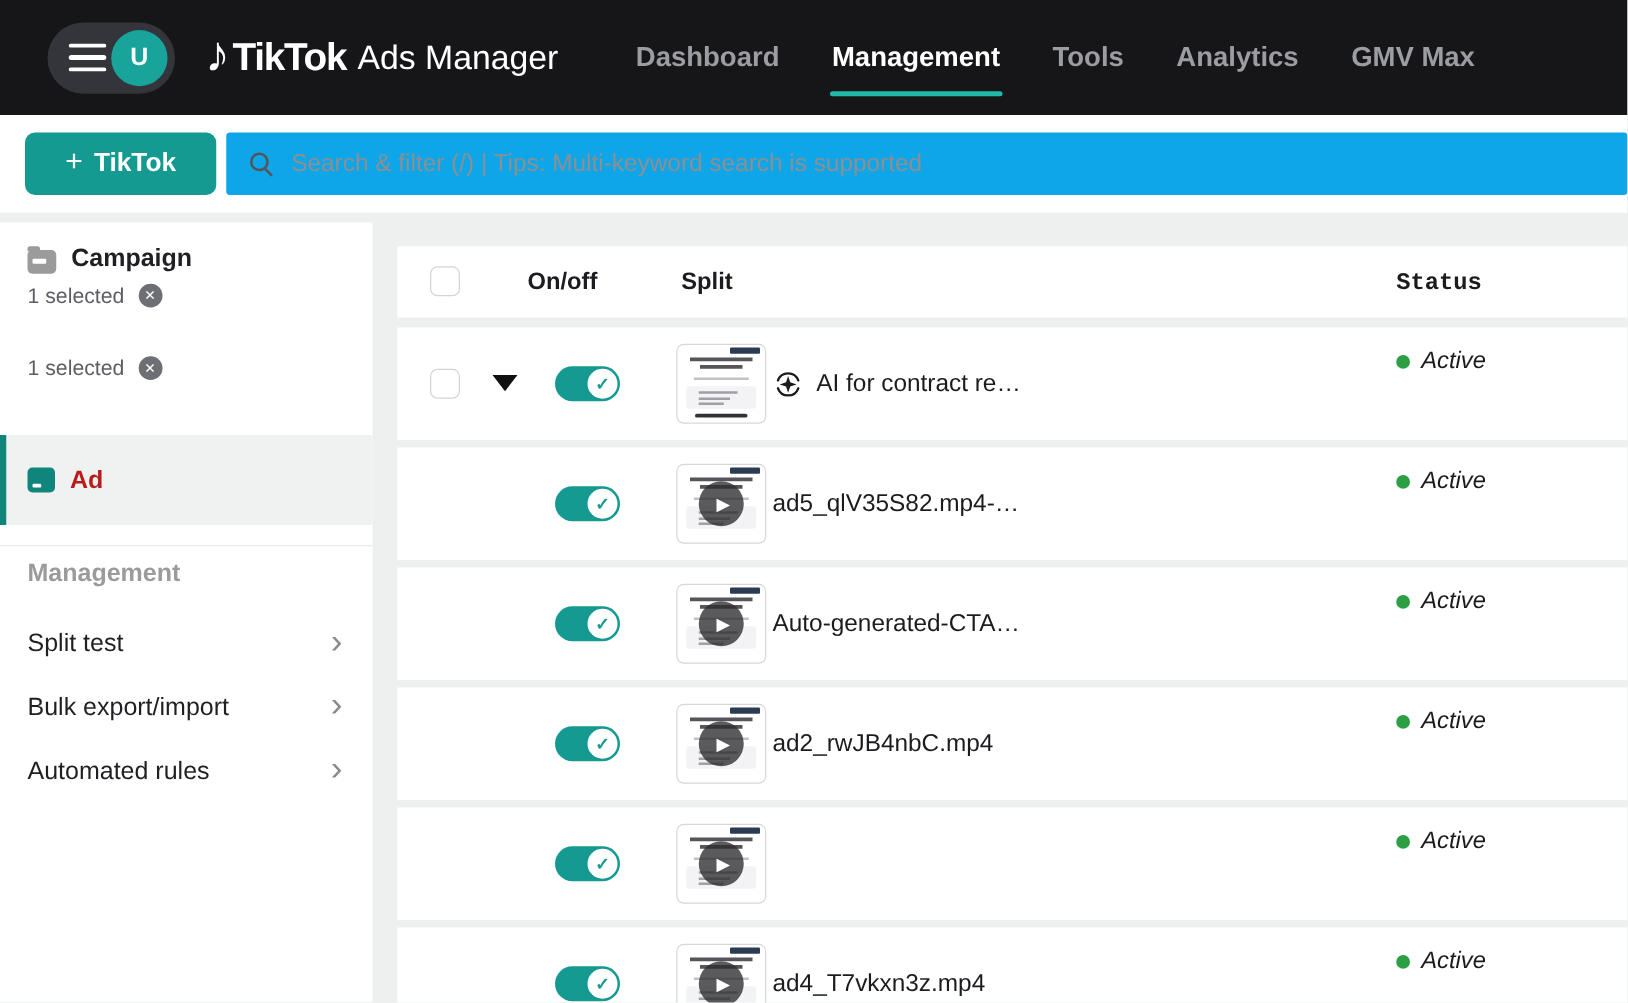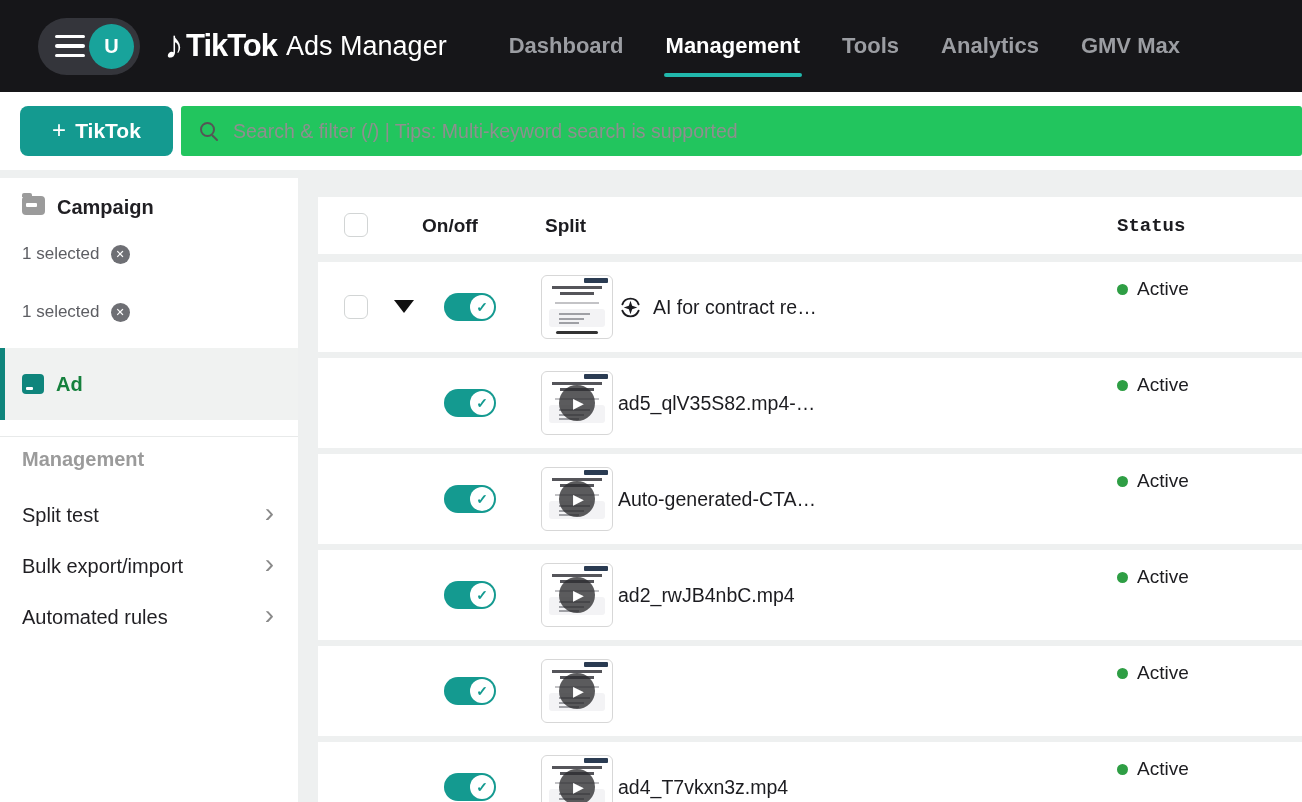--- a/index.html
+++ b/index.html
@@ -23,43 +23,43 @@
   .brand-suffix { font-size:27px; font-weight:400; margin-left:9px; }
   .nav-items { margin-left:60px; display:flex; gap:38px; align-items:flex-end; }
   .nav-item { font-size:22px; font-weight:600; color:#9b9da2; cursor:pointer; position:relative; padding:4px 2px; white-space:nowrap; }
   .nav-item.active { color:#ffffff; font-weight:700; }
   .nav-item.active::after { content:""; position:absolute; left:0; right:0; bottom:-14px; height:4px; border-radius:2px; background:#21b8ac; }
 
   
   .toolbar { position:absolute; top:92px; left:0; right:0; height:78px; background:#fff; display:flex; align-items:center; }
   .create-btn { margin-left:20px; width:153px; height:50px; border:none; border-radius:8px; background:#149a90; color:#fff; font-family:inherit; font-size:21px; font-weight:bold; display:flex; align-items:center; justify-content:center; gap:9px; cursor:pointer; flex:none; }
   .create-btn .plus { font-size:24px; font-weight:400; transform:translateY(-1px); }
-  .search-box { margin-left:8px; flex:1; height:50px; background:#22c55e; border-radius:3px; display:flex; align-items:center; padding:0 16px; }
+  .search-box { margin-left:8px; flex:1; height:50px; background:#0ea5e9; border-radius:3px; display:flex; align-items:center; padding:0 16px; }
   .search-box svg { flex:none; margin-right:12px; }
   .search-box input { flex:1; border:none; outline:none; background:transparent; font-family:inherit; font-size:19.5px; color:#333; }
   .search-box input::placeholder { color:#8f8f8f; opacity:1; }
 
   
   .sidebar { position:absolute; top:178px; left:0; width:298px; bottom:0; background:#fff; }
   .side-item { position:absolute; left:22px; right:10px; }
-  .side-row { display:flex; align-items:flex-start; gap:12px; cursor:pointer; }
+  .side-row { display:flex; align-items:flex-end; gap:12px; cursor:pointer; }
   .side-label { font-size:20px; font-weight:bold; color:#201f23; }
-  .side-sel { margin-top:25px; display:flex; align-items:center; gap:11px; font-size:17px; color:#5d5e63; }
+  .side-sel { margin-top:8px; display:flex; align-items:flex-start; gap:11px; font-size:17px; color:#5d5e63; }
   .clear-badge { width:19px; height:19px; border-radius:50%; background:#6e6f74; color:#fff; font-size:11px; display:flex; align-items:center; justify-content:center; cursor:pointer; }
   .icon-folder { width:23px; height:19px; background:#9b9b9b; border-radius:4px; position:relative; flex:none; }
   .icon-folder::before { content:""; position:absolute; top:-3px; left:0; width:10px; height:4px; background:#9b9b9b; border-radius:2px 2px 0 0; }
   .icon-folder::after { content:""; position:absolute; top:7px; left:4px; width:11px; height:4px; background:#fff; border-radius:1px; }
   .icon-adgroup { width:23px; height:20px; position:relative; flex:none; }
   .icon-adgroup::before { content:""; position:absolute; left:0; top:0; width:17px; height:20px; background:#9b9b9b; border-radius:4px; }
   .icon-adgroup::after { content:""; position:absolute; left:3px; bottom:3px; width:6px; height:5px; background:#fff; border-radius:1px; }
   .icon-adgroup i { position:absolute; right:0; top:1px; width:3px; height:18px; background:#b9b9b9; border-radius:2px; }
   .ad-active { position:absolute; left:0; right:0; top:170px; height:72px; background:#f0f2f1; border-left:5px solid #0f857c; display:flex; align-items:center; padding-left:17px; gap:12px; cursor:pointer; }
   .icon-ad { width:22px; height:20px; background:#0f857c; border-radius:4px; position:relative; flex:none; }
   .icon-ad::after { content:""; position:absolute; left:4px; bottom:4px; width:7px; height:3.5px; background:#fff; border-radius:1px; }
-  .ad-active .side-label { color:#15803d; }
+  .ad-active .side-label { color:#b91c1c; }
   .side-divider { position:absolute; left:0; right:0; top:258px; height:1px; background:#e8eaea; }
   .mgmt-header { position:absolute; left:22px; top:270px; font-size:20px; font-weight:bold; color:#9b9b9b; }
   .mgmt-item { position:absolute; left:22px; right:24px; display:flex; align-items:center; justify-content:space-between; cursor:pointer;text-align:right; }
   .mgmt-item .lbl { font-size:20px; color:#201f23; }
   .mgmt-item .chev { font-size:28px; color:#8a8a8a; line-height:1; font-weight:400; transform:translateY(-2px); }
 
   
   .main { position:absolute; left:318px; top:197px; right:0; bottom:0; }
   .thead { position:relative; height:57px; background:#fff; }
   .th { position:absolute; font-size:19px; font-weight:bold; color:#1c1c20; top:50%; transform:translateY(-50%); white-space:nowrap; }
@@ -80,21 +80,21 @@
   .thumb .card { position:absolute; top:33px; left:10%; width:80%; height:18px; background:#f3f3f5; border-radius:3px; }
   .thumb .card i { position:absolute; left:18%; display:block; height:2px; background:#9fa0a5; }
   .thumb .card i:nth-child(1){ top:4px; width:55%; }
   .thumb .card i:nth-child(2){ top:9px; width:44%; }
   .thumb .card i:nth-child(3){ top:13px; width:36%; }
   .thumb .bottom-line { position:absolute; bottom:4px; left:20%; width:60%; height:3px; background:#333; border-radius:2px; }
   .play-overlay { position:absolute; top:50%; left:50%; width:36px; height:36px; margin:-18px 0 0 -18px; border-radius:50%; background:rgba(45,45,48,0.78); color:#fff; font-size:14px; display:flex; align-items:center; justify-content:center; padding-left:3px; }
   .name-cell { position:absolute; left:300px; top:0; bottom:0; right:480px; display:flex; align-items:center; gap:10px; cursor:pointer; }
   .name-text { font-size:19.5px; color:#1c1c20; white-space:nowrap; overflow:hidden; text-overflow:ellipsis; }
   .smart-icon { flex:none; width:25px; height:25px; }
-  .status-cell { position:absolute; left:799px; top:16px; display:flex; align-items:center; gap:9px; }
+  .status-cell { position:absolute; left:799px; top:16px; display:flex; align-items:center; gap:9px;font-style:italic; }
   .status-dot { width:11px; height:11px; border-radius:50%; background:#2e9e44; }
   .status-text { font-size:19px; color:#1c1c20; }
 </style>
 </head>
 <body>
 
 <div class="navbar">
   <div class="menu-pill">
     <span class="hamburger">
         <i></i>

